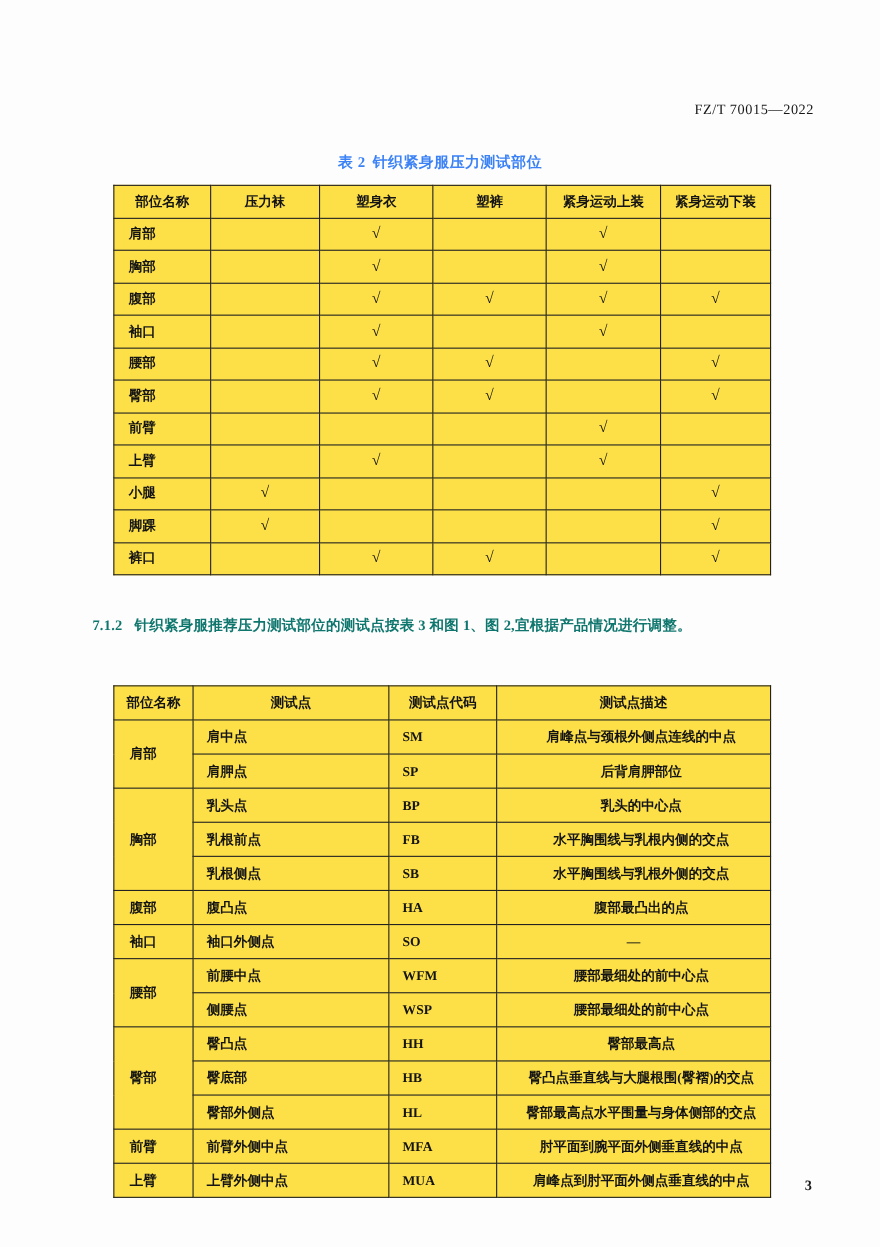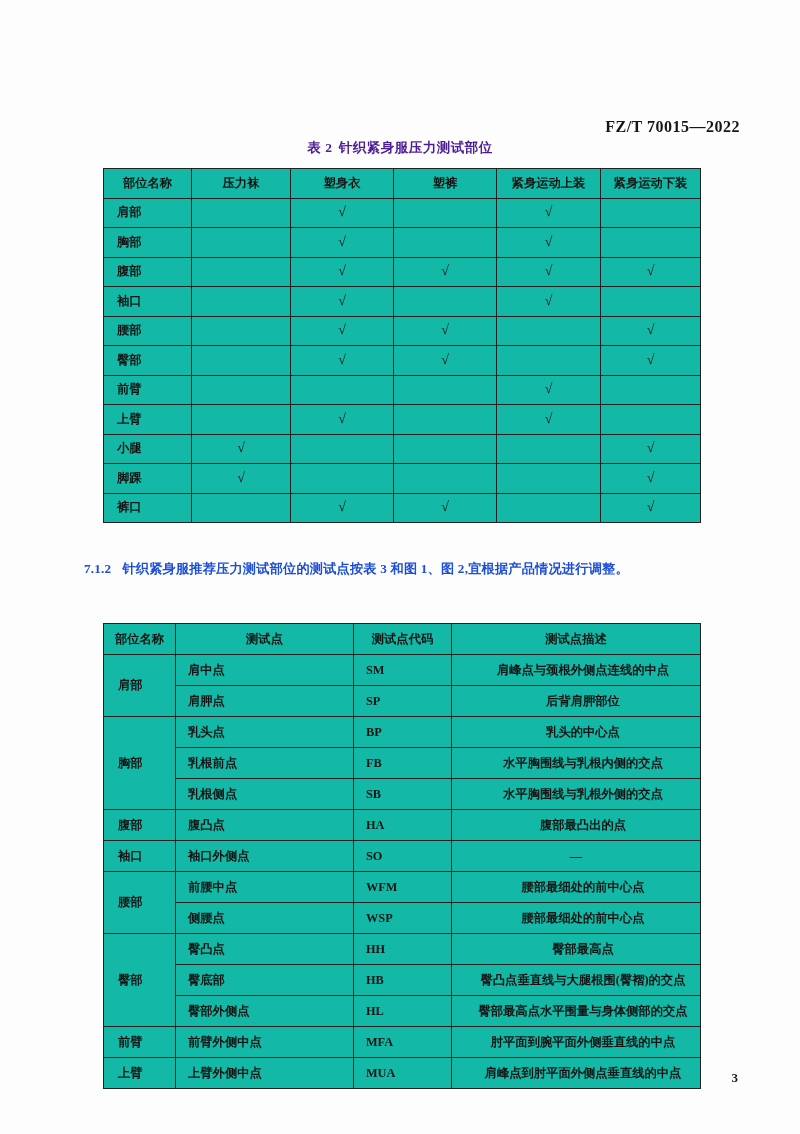--- a/index.html
+++ b/index.html
@@ -15,43 +15,43 @@
   }
   .page {
     position: relative;
     width: 800px;
     height: 1134px;
     background: #fdfdfd;
     padding: 0;
   }
   .header-rule {
     position: absolute;
-    top: 118px;
+    top: 92px;
     right: 60px;
     font-family: "Liberation Serif", "DejaVu Serif", serif;
-    font-weight: bold;
-    font-size: 16px;
+    font-weight: normal;
+    font-size: 13px;
     letter-spacing: 0.5px;
     color: #161616;
   }
 
   .tbl-caption {
     text-align: center;
     font-weight: bold;
     font-size: 13.5px;
     letter-spacing: 0.5px;
-    color: #4c1d95;
+    color: #3b82f6;
     margin: 0;
   }
   .caption-gap { letter-spacing: 3px; }
 
   table.doc-table {
     border-collapse: collapse;
     table-layout: fixed;
-    background: #14b8a6;
+    background: #fde047;
   }
   table.doc-table td, table.doc-table th {
     border: 0.9px solid #222;
     font-size: 12.3px;
     font-weight: bold;
     color: #141414;
     padding: 0;
     text-align: center;
     vertical-align: middle;
     font-family: "Liberation Serif", "DejaVu Serif", serif;
@@ -76,21 +76,21 @@
   .chk { font-size: 14px; font-weight: normal; line-height: 1; }
 
   
   #para-712 {
     position: absolute;
     top: 560px;
     left: 84px;
     width: 640px;
     font-size: 13.2px;
     font-weight: bold;
-    color: #1d4ed8;
+    color: #0f766e;
     letter-spacing: 0.2px;
     line-height: 1.4;
   }
   #para-712 .clause-no { margin-right: 11px; }
 
   
   #cap3 { position: absolute; top: 594px; left: 0; width: 800px; }
   #cap2 { position: absolute; top: 139px; left: 0; width: 800px; }
 
   #table3-wrap {

